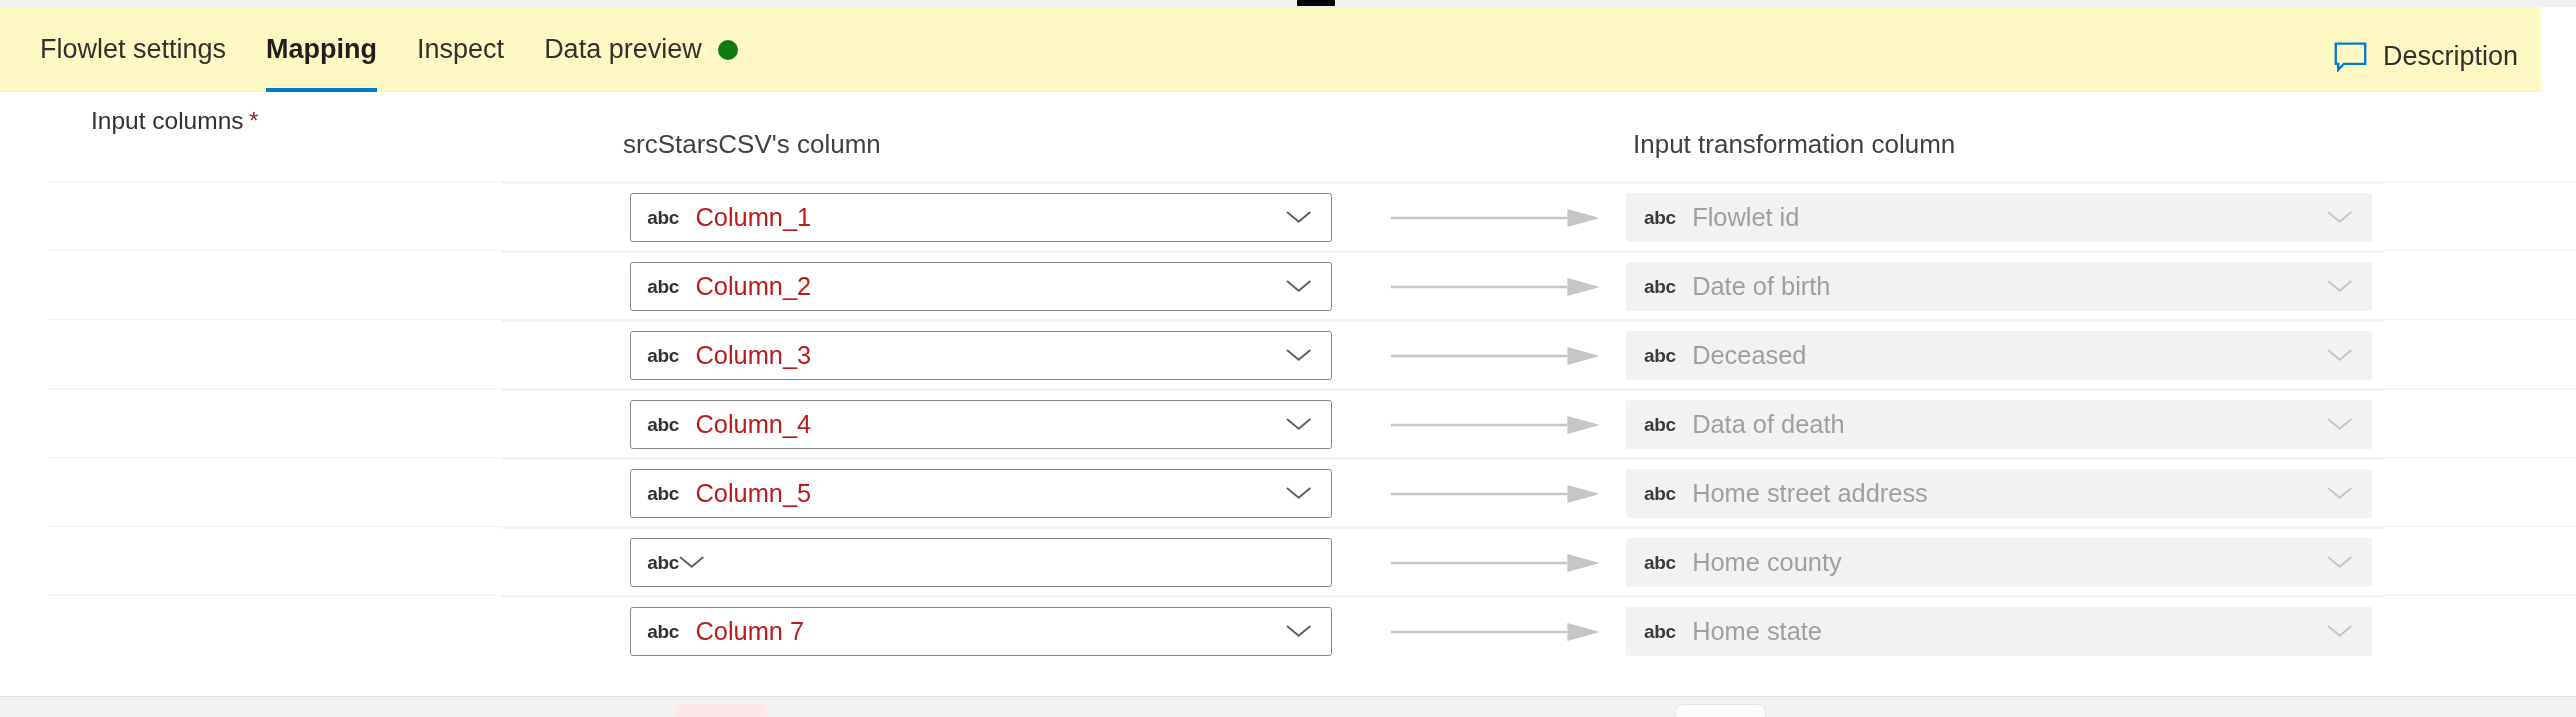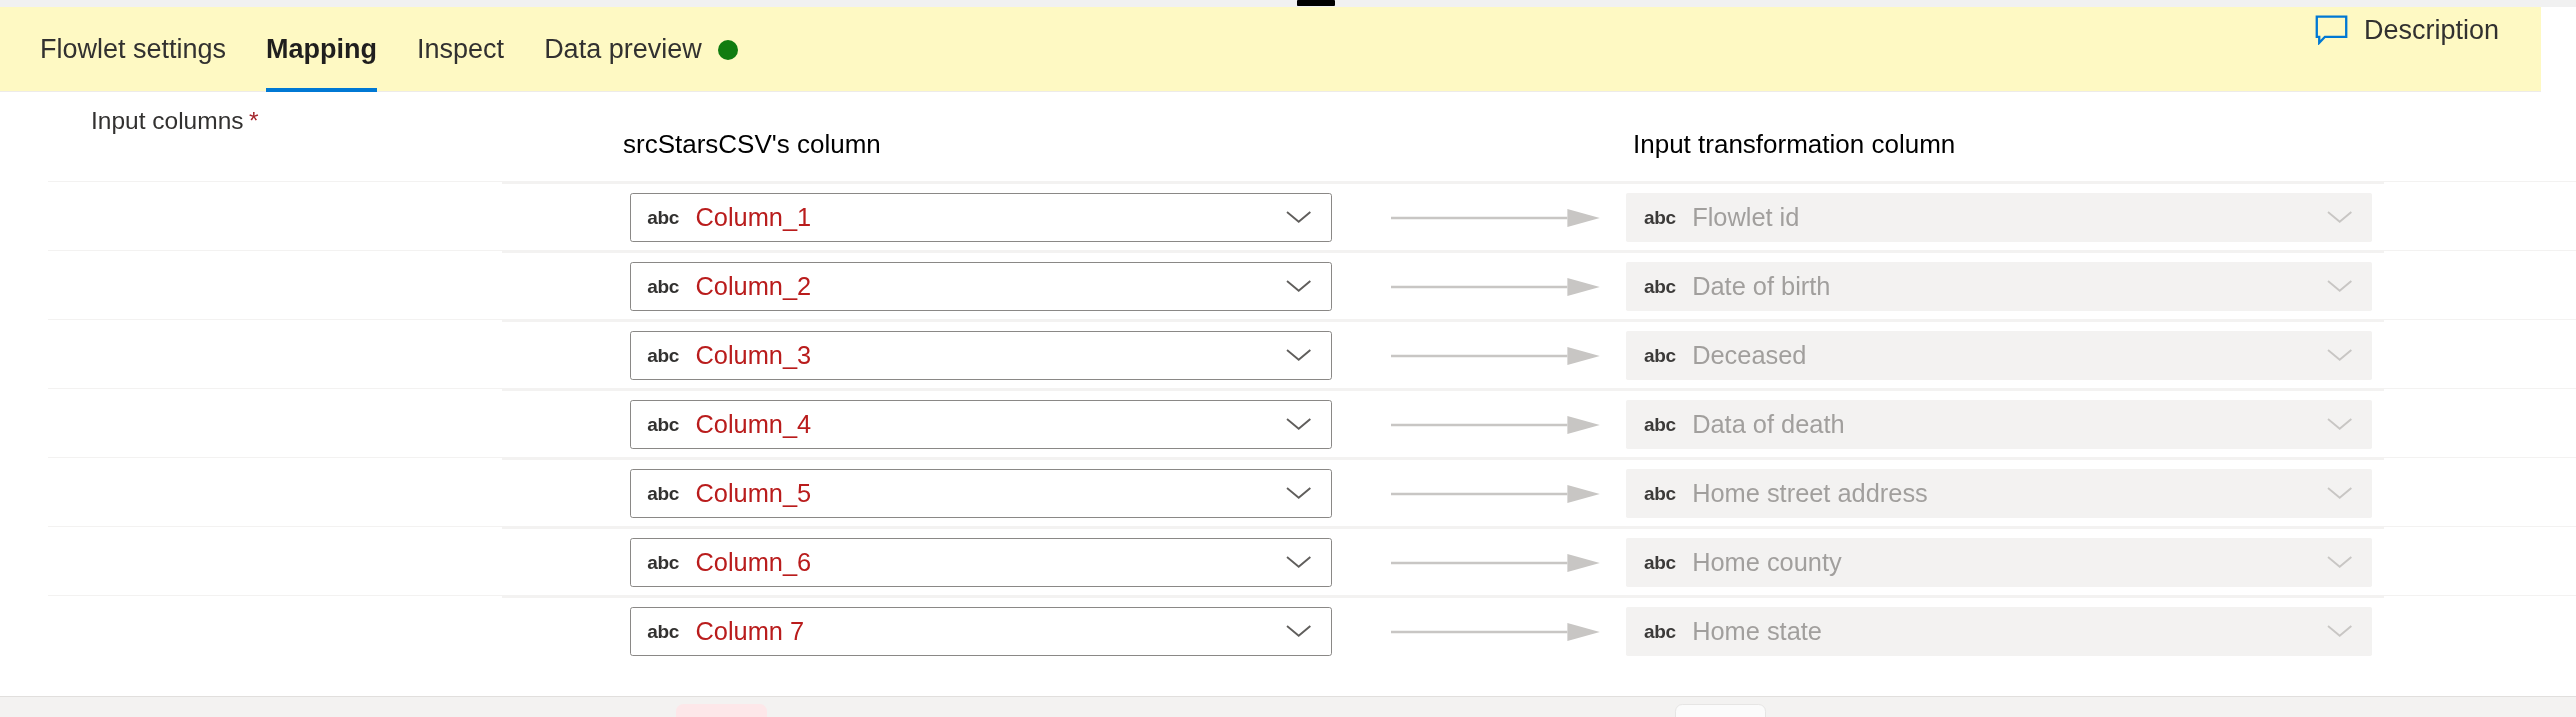--- a/index.html
+++ b/index.html
@@ -89,25 +89,25 @@
     vertical-align: middle;
   }
   .tab-group {
     display: flex;
     align-items: center;
   }
 
   
   .description-btn {
     position: absolute;
-    right: 33px;
+    right: 14px;
     top: 7.3px;
     height: 84px;
     display: flex;
-    align-items: flex-start;
+    align-items: center;
     gap: 16.3px;
     padding: 0 9px;
     cursor: pointer;
     white-space: nowrap;
   }
   .description-btn .label {
     font-size: 27px;
     color: #323130;
   }
   .comment-icon {
@@ -138,21 +138,21 @@
   .required-star {
     color: #a4262c;
     margin-left: 5.4px;
     font-size: 24.5px;
   }
 
   .col-head {
     position: absolute;
     top: 35px;
     font-size: 26px;
-    color: #000000;
+    color: #404040;
     white-space: nowrap;
   }
   .col-head.left  { left: 594px; }
   .col-head.right { left: 1604px; }
 
   
   .rows {
     position: absolute;
     left: 0;
     top: 87px;
@@ -420,21 +420,20 @@
           <span class="abc-icon">abc</span>
           <span class="dd-value">Home street address</span>
           <span>
             <svg class="chevron" viewBox="0 0 28 16" xmlns="http://www.w3.org/2000/svg">
               <path d="M2 3 L14 13 L26 3" fill="none" stroke="#c8c6c4" stroke-width="2.2" stroke-linecap="square"></path>
             </svg>
           </span>
         </div></div>
       <div class="row"><div class="row-rule"></div><div class="dd-source">
           <span class="abc-icon">abc</span>
-          <span class="dd-value">Column_6</span>
           <span>
             <svg class="chevron" viewBox="0 0 28 16" xmlns="http://www.w3.org/2000/svg">
               <path d="M2 3 L14 13 L26 3" fill="none" stroke="#605e5c" stroke-width="2.2" stroke-linecap="square"></path>
             </svg>
           </span>
         </div><span><svg class="arrow" viewBox="0 0 240 20" xmlns="http://www.w3.org/2000/svg">
             <line x1="0" y1="10" x2="196" y2="10" stroke="#c8c6c4" stroke-width="3"></line>
             <polygon points="196,0 232,10 196,20" fill="#c8c6c4"></polygon>
           </svg></span><div class="dd-target">
           <span class="abc-icon">abc</span>

